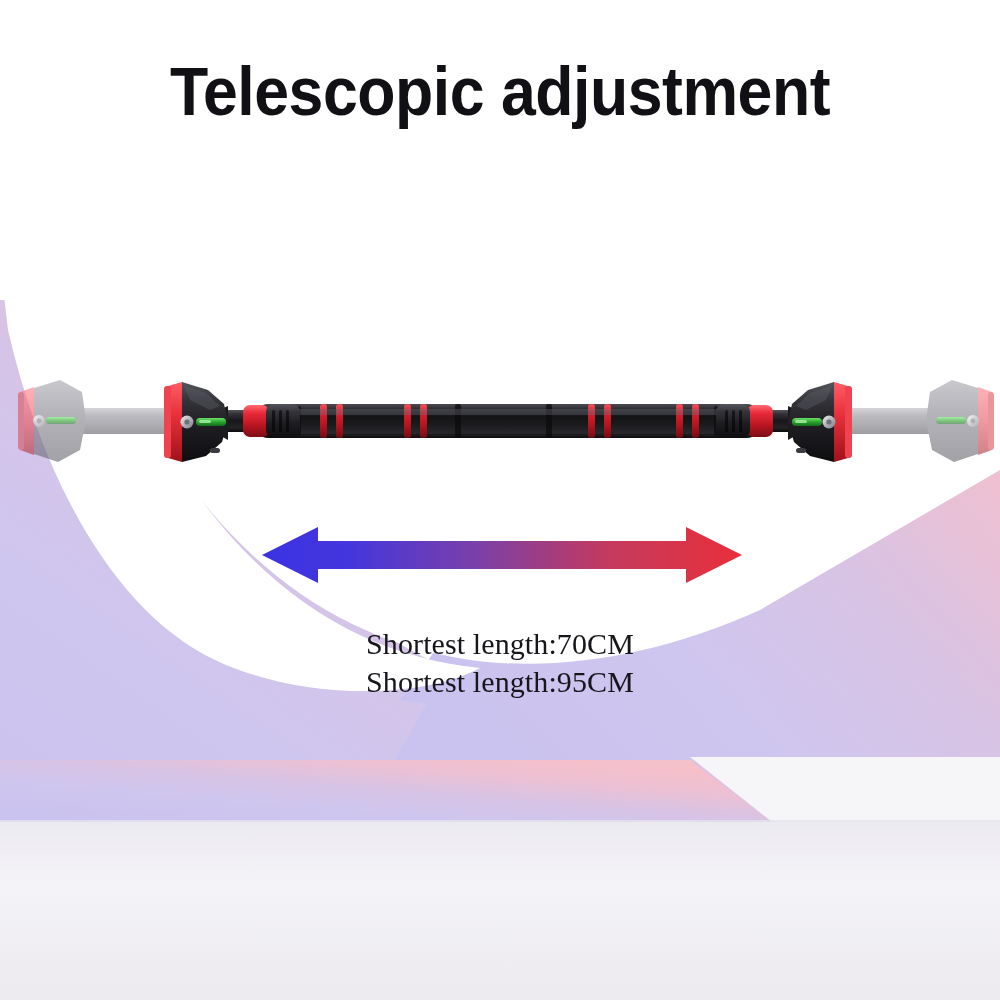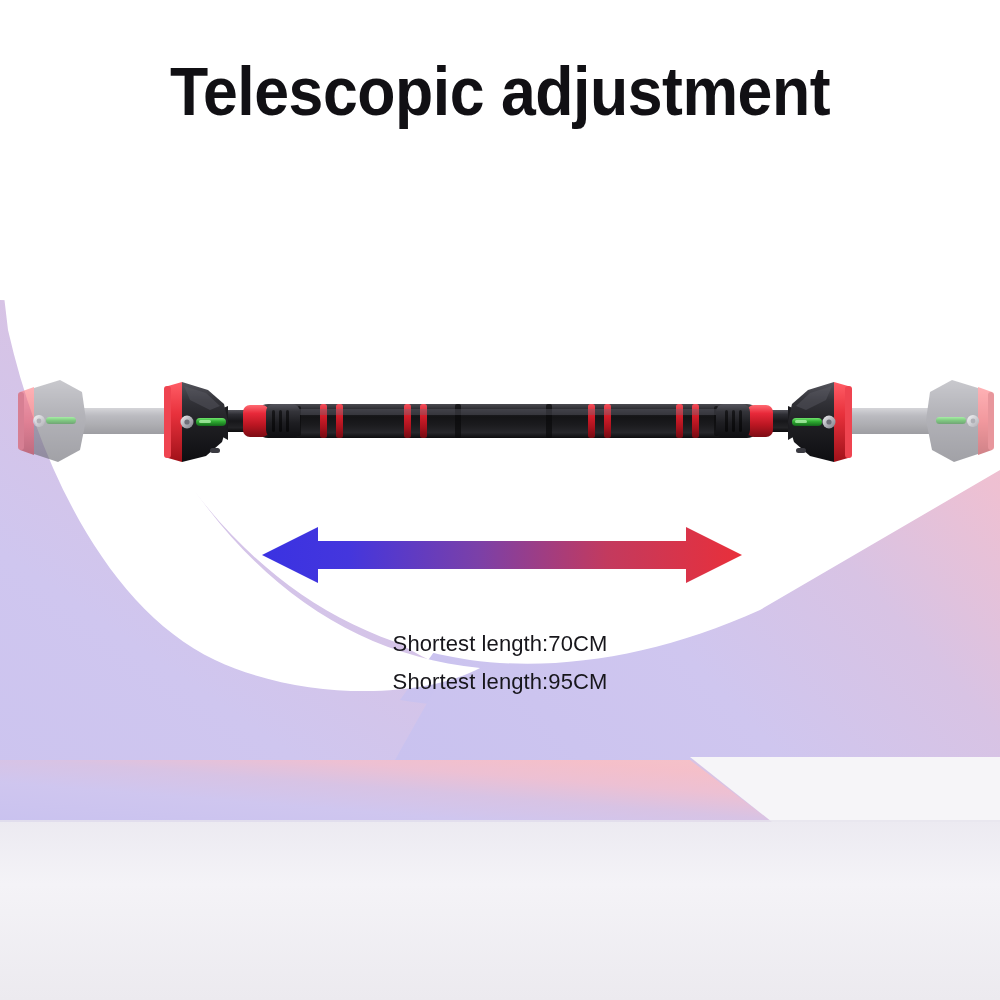--- a/index.html
+++ b/index.html
@@ -51,22 +51,22 @@
   
   .caption {
     position: absolute;
     top: 625px;
     left: 0;
     width: 1000px;
     text-align: center;
     z-index: 40;
   }
   .caption-line {
-    font-family: Liberation Sans, sans-serif;
-    font-size: 22px;
+    font-family: Liberation Serif, serif;
+    font-size: 30px;
     font-weight: 400;
     color: #17161b;
     line-height: 38px;
     letter-spacing: 0.1px;
     white-space: nowrap;
   }
   
   .product {
     position: absolute;
     left: 0;

